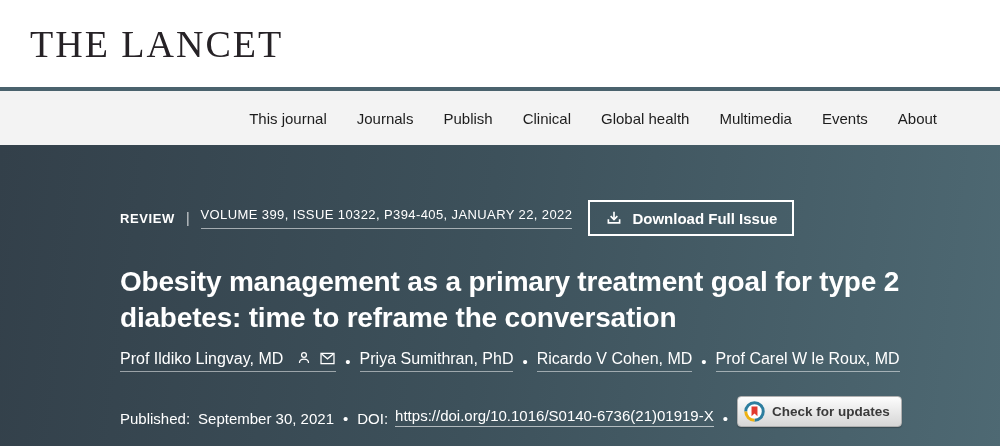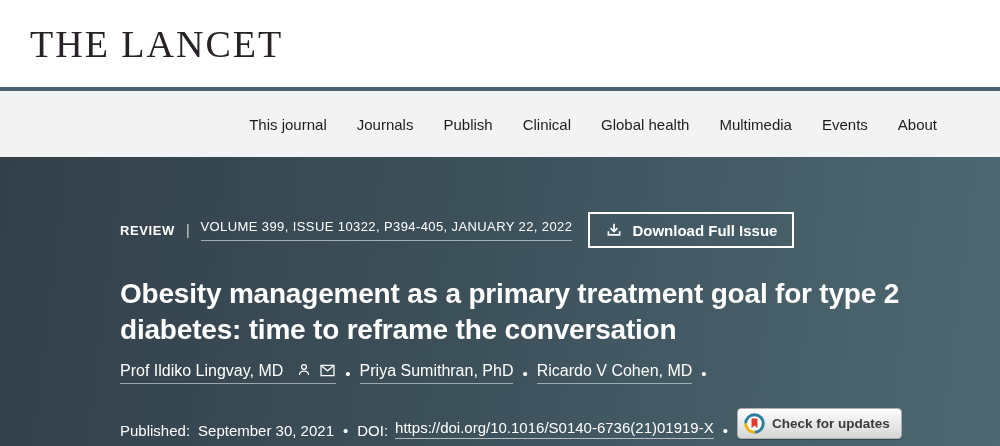--- a/index.html
+++ b/index.html
@@ -13,21 +13,21 @@
   }
   .logo {
     font-family: "Liberation Serif", serif;
     font-size: 38px; font-weight: 400; letter-spacing: 2px;
     color: #262226; cursor: pointer; white-space: nowrap;
   }
   .teal-divider { height: 4px; background: #4a626d; }
 
   
   .nav-bar {
-    height: 66px; background: #f3f3f3;
+    height: 54px; background: #f3f3f3;
     display: flex; align-items: center; justify-content: flex-end;
     gap: 30px; padding-right: 63px;
   }
   .nav-item {
     font-size: 15px; color: #1d1d1d; cursor: pointer; white-space: nowrap;
   }
 
   
   .hero {
     height: 321px;
@@ -149,20 +149,21 @@
             <path d="M3.5 4.5 L12 11.5 L20.5 4.5"></path>
           </svg>
         </span>
       </span>
     </span>
     <span class="bullet-sep">•</span>
     <span class="author-link">Priya Sumithran, PhD</span>
     <span class="bullet-sep">•</span>
     <span class="author-link">Ricardo V Cohen, MD</span>
     <span class="bullet-sep">•</span>
+    <span class="author-link">Prof Carel W le Roux, MD</span>
   </div>
 
   <div class="publish-row">
     <span class="publish-label">Published:</span>
     <span>September 30, 2021</span>
     <span class="bullet-sep">•</span>
     <span class="doi-label">DOI:</span>
     <span class="doi-link">https://doi.org/10.1016/S0140-6736(21)01919-X</span>
     <span class="bullet-sep">•</span>
     <span class="crossmark-badge">

